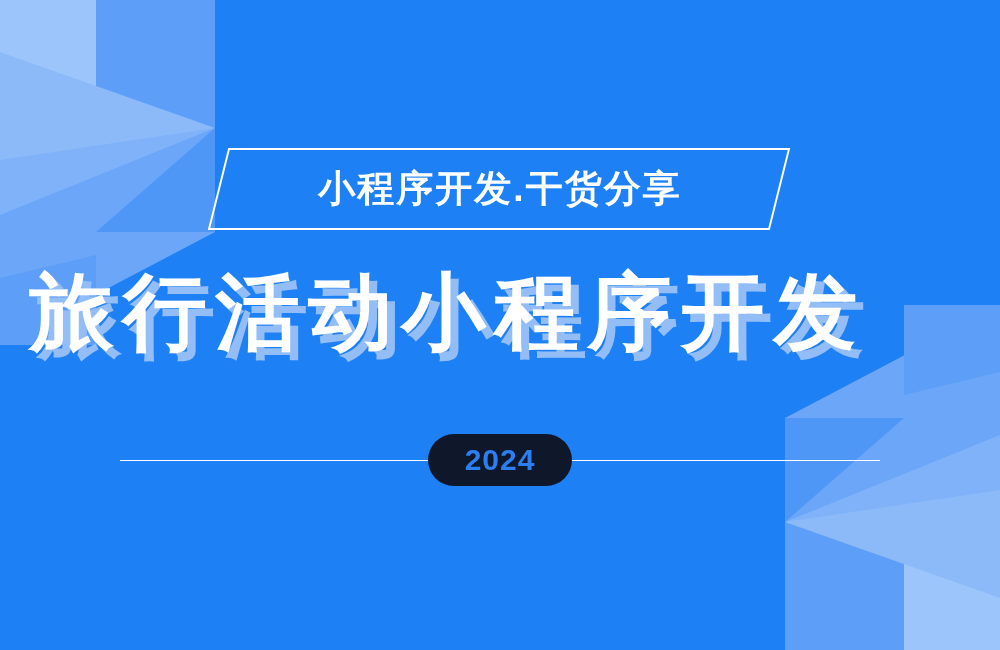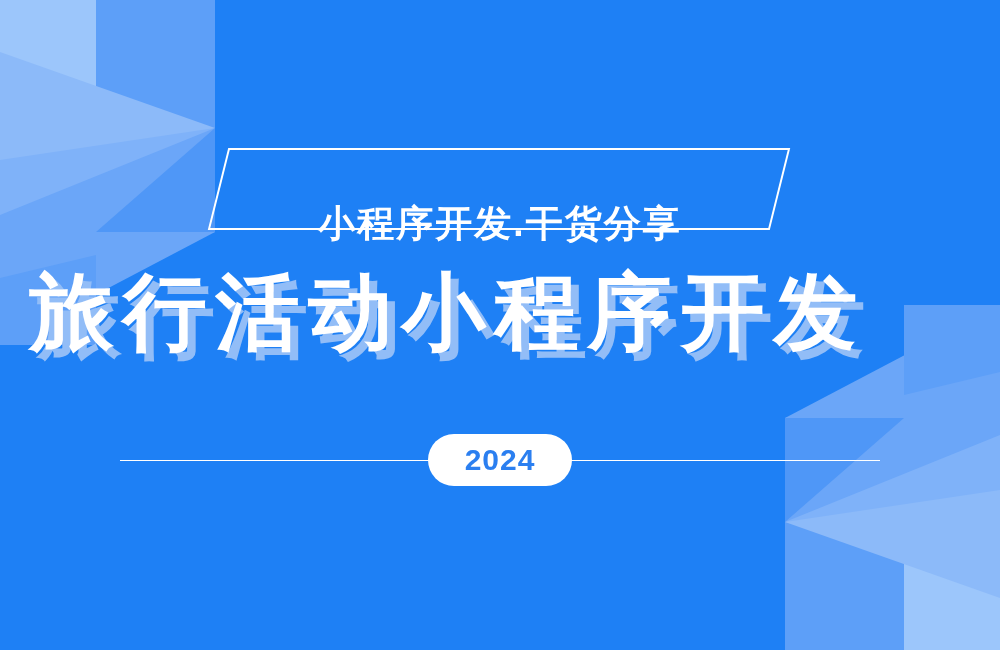--- a/index.html
+++ b/index.html
@@ -49,21 +49,20 @@
     width: 1000px;
     height: 78px;
     display: flex;
     align-items: center;
     justify-content: center;
     color: #ffffff;
     font-size: 37px;
     font-weight: bold;
     letter-spacing: 2px;
     white-space: nowrap;
-    margin-top: 35px;
   }
 
   
   .main-title {
     position: absolute;
     left: 0;
     top: 258px;
     width: 896px;
     height: 110px;
     display: flex;
@@ -93,21 +92,21 @@
     background: #ffffff;
     flex: 0 0 auto;
     width: 310px;
   }
   .year-pill {
     position: relative;
     z-index: 2;
     width: 144px;
     height: 52px;
     border-radius: 26px;
-    background: #ffffff;
+    background: #0f172a;
     color: #2B7FF0;
     display: flex;
     align-items: center;
     justify-content: center;
     font-size: 30px;
     font-weight: bold;
     letter-spacing: 1px;
     margin: 8px -2px;
   }
 </style>

